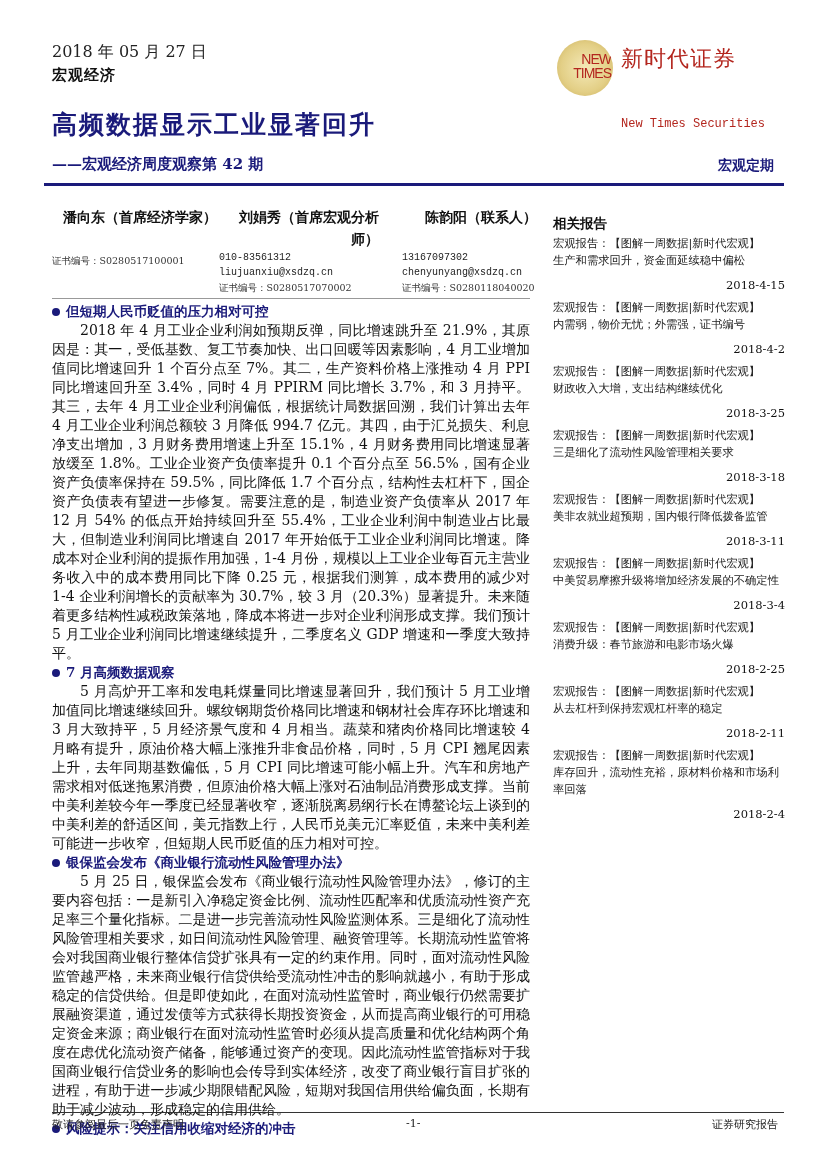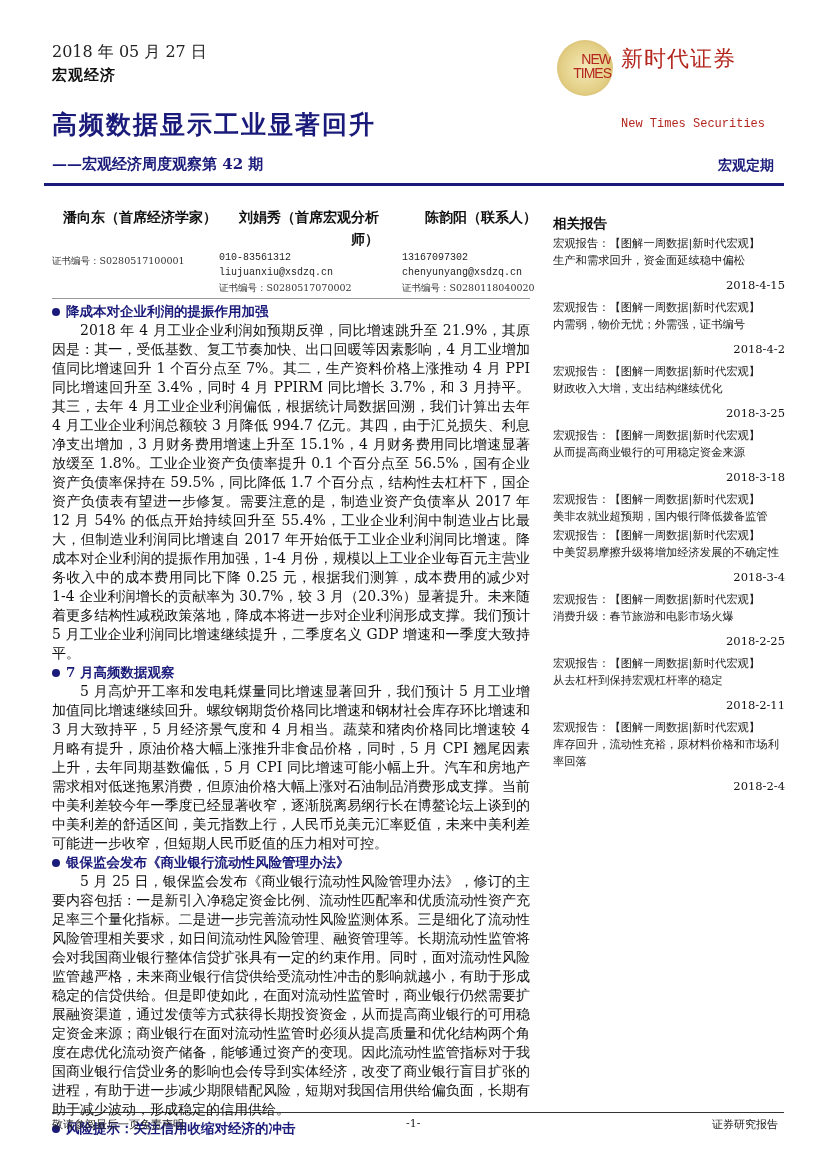--- a/index.html
+++ b/index.html
@@ -82,21 +82,21 @@
     <div class="line" style="margin-top:22px;">13167097302</div>
     <div class="line">chenyunyang@xsdzq.cn</div>
     <div class="cert">证书编号：S0280118040020</div>
   </div>
 </div>
 <div class="abs rule-authors"></div>
 
 <div class="abs main">
   <div class="sec-head">
     <span class="bullet"></span>
-    <span>降成本对企业利润的提振作用加强</span>
+    <span>但短期人民币贬值的压力相对可控</span>
   </div>
   <p class="para">2018 年 4 月工业企业利润如预期反弹，同比增速跳升至 21.9%，其原因是：其一，受低基数、复工节奏加快、出口回暖等因素影响，4 月工业增加值同比增速回升 1 个百分点至 7%。其二，生产资料价格上涨推动 4 月 PPI 同比增速回升至 3.4%，同时 4 月 PPIRM 同比增长 3.7%，和 3 月持平。其三，去年 4 月工业企业利润偏低，根据统计局数据回溯，我们计算出去年 4 月工业企业利润总额较 3 月降低 994.7 亿元。其四，由于汇兑损失、利息净支出增加，3 月财务费用增速上升至 15.1%，4 月财务费用同比增速显著放缓至 1.8%。工业企业资产负债率提升 0.1 个百分点至 56.5%，国有企业资产负债率保持在 59.5%，同比降低 1.7 个百分点，结构性去杠杆下，国企资产负债表有望进一步修复。需要注意的是，制造业资产负债率从 2017 年 12 月 54% 的低点开始持续回升至 55.4%，工业企业利润中制造业占比最大，但制造业利润同比增速自 2017 年开始低于工业企业利润同比增速。降成本对企业利润的提振作用加强，1-4 月份，规模以上工业企业每百元主营业务收入中的成本费用同比下降 0.25 元，根据我们测算，成本费用的减少对 1-4 企业利润增长的贡献率为 30.7%，较 3 月（20.3%）显著提升。未来随着更多结构性减税政策落地，降成本将进一步对企业利润形成支撑。我们预计 5 月工业企业利润同比增速继续提升，二季度名义 GDP 增速和一季度大致持平。</p>
 
   <div class="sec-head">
     <span class="bullet"></span>
     <span>7 月高频数据观察</span>
   </div>
   <p class="para">5 月高炉开工率和发电耗煤量同比增速显著回升，我们预计 5 月工业增加值同比增速继续回升。螺纹钢期货价格同比增速和钢材社会库存环比增速和 3 月大致持平，5 月经济景气度和 4 月相当。蔬菜和猪肉价格同比增速较 4 月略有提升，原油价格大幅上涨推升非食品价格，同时，5 月 CPI 翘尾因素上升，去年同期基数偏低，5 月 CPI 同比增速可能小幅上升。汽车和房地产需求相对低迷拖累消费，但原油价格大幅上涨对石油制品消费形成支撑。当前中美利差较今年一季度已经显著收窄，逐渐脱离易纲行长在博鳌论坛上谈到的中美利差的舒适区间，美元指数上行，人民币兑美元汇率贬值，未来中美利差可能进一步收窄，但短期人民币贬值的压力相对可控。</p>
 
   <div class="sec-head">
@@ -124,26 +124,27 @@
     <div class="desc">内需弱，物价无忧；外需强，证书编号</div>
     <div class="date">2018-4-2</div>
   </div>
   <div class="report">
     <div class="src">宏观报告：【图解一周数据|新时代宏观】</div>
     <div class="desc">财政收入大增，支出结构继续优化</div>
     <div class="date">2018-3-25</div>
   </div>
   <div class="report">
     <div class="src">宏观报告：【图解一周数据|新时代宏观】</div>
-    <div class="desc">从而提高商业银行的可用稳定资金来源</div>
+    <div class="desc">三是细化了流动性风险管理相关要求</div>
     <div class="date">2018-3-18</div>
   </div>
   <div class="report">
     <div class="src">宏观报告：【图解一周数据|新时代宏观】</div>
     <div class="desc">美非农就业超预期，国内银行降低拨备监管</div>
+    <div class="date">2018-3-11</div>
   </div>
   <div class="report">
     <div class="src">宏观报告：【图解一周数据|新时代宏观】</div>
     <div class="desc">中美贸易摩擦升级将增加经济发展的不确定性</div>
     <div class="date">2018-3-4</div>
   </div>
   <div class="report">
     <div class="src">宏观报告：【图解一周数据|新时代宏观】</div>
     <div class="desc">消费升级：春节旅游和电影市场火爆</div>
     <div class="date">2018-2-25</div>

